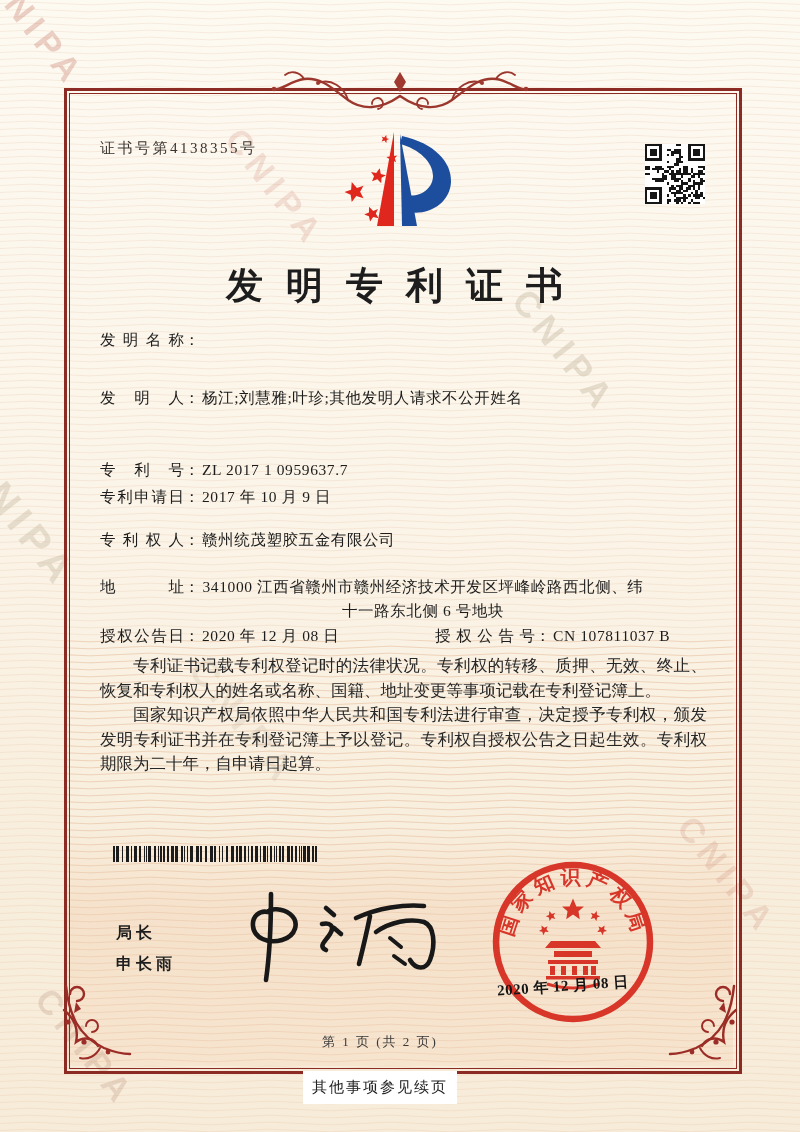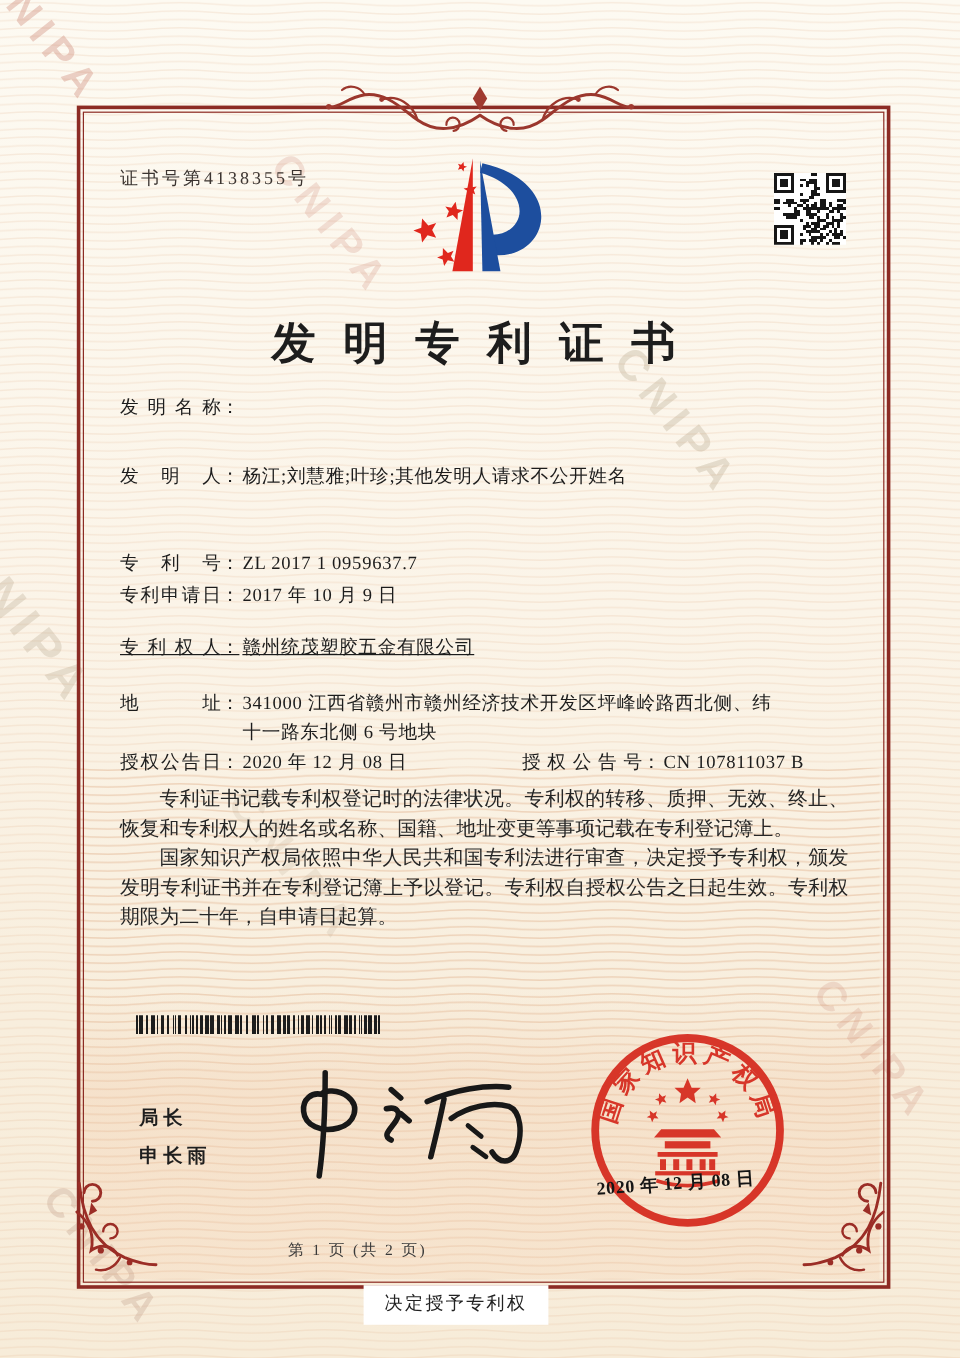--- a/index.html
+++ b/index.html
@@ -31,36 +31,36 @@
   .title{position:absolute;left:12px;top:236px;width:788px;z-index:4;text-align:center;
          font-size:37px;font-weight:700;letter-spacing:23px;color:#1d1d1d;}
 
   
   .field-row{position:absolute;left:100px;z-index:4;display:flex;align-items:flex-start;
              font-size:15.5px;color:#1c1c1c;line-height:24px;}
   .f-label{display:inline-block;width:84px;text-align:justify;text-align-last:justify;font-weight:500;flex:none;}
   .f-label.w2{width:100px;}
   .f-colon{flex:none;width:18px;font-weight:500;}
   .f-value{letter-spacing:0.6px;font-weight:500;}
-  .f-value.addr{width:442px;}
+  .f-value.addr{width:442px;text-align:center;}
 
   
   .paras{position:absolute;left:100px;top:654px;width:607px;z-index:4;
          font-size:16.5px;line-height:24.6px;color:#262626;text-align:justify;}
   .paras p{margin:0;text-indent:2em;}
 
   
   .barcode{position:absolute;left:113px;top:846px;z-index:4;}
   .signer{position:absolute;left:116px;top:917px;z-index:4;font-size:16px;color:#1e1e1e;
           font-weight:700;letter-spacing:4px;line-height:31px;}
   .signature{position:absolute;left:238px;top:880px;z-index:4;}
   .seal{position:absolute;left:487px;top:852px;z-index:5;opacity:0.92;}
   .seal-date{position:absolute;left:497px;top:976px;width:160px;z-index:6;font-size:15px;font-weight:700;
              color:#151515;letter-spacing:0.5px;transform:rotate(-4deg);white-space:nowrap;}
-  .page-info{position:absolute;left:240px;top:1033px;width:280px;z-index:4;
+  .page-info{position:absolute;left:240px;top:1033px;width:280px;z-index:4;text-align:center;
              font-size:13px;letter-spacing:2px;color:#3a3a3a;}
   .cont-box{position:absolute;left:303px;top:1071px;width:154px;height:33px;z-index:4;background:#ffffff;
             text-align:center;line-height:33px;font-size:15px;letter-spacing:2px;color:#222;}
 </style>
 </head>
 <body>
 
 <div class="page">
 
   <svg class="waves" width="800" height="1132">
@@ -362,21 +362,21 @@
   <div class="field-row" style="top:433px;margin-top:25px;">
     <span class="f-label">专利号</span>
     <span class="f-colon">：</span>
     <span class="f-value">ZL 2017 1 0959637.7</span>
   </div>
   <div class="field-row" style="top:485px;">
     <span class="f-label">专利申请日</span>
     <span class="f-colon">：</span>
     <span class="f-value">2017 年 10 月 9 日</span>
   </div>
-  <div class="field-row" style="top:528px;text-decoration:underline;">
+  <div class="field-row" style="top:528px;">
     <span class="f-label">专利权人</span>
     <span class="f-colon">：</span>
     <span class="f-value">赣州统茂塑胶五金有限公司</span>
   </div>
   <div class="field-row" style="top:575px;">
     <span class="f-label">地址</span>
     <span class="f-colon">：</span>
     <span class="f-value addr">341000 江西省赣州市赣州经济技术开发区坪峰岭路西北侧、纬十一路东北侧 6 号地块</span>
   </div>
   <div class="field-row" style="top:624px;">
@@ -496,15 +496,15 @@
       <rect x="85" y="114" width="5" height="9"></rect>
         <rect x="96" y="114" width="5" height="9"></rect>
       <rect x="104" y="114" width="5" height="9"></rect>
       <rect x="59" y="124" width="54" height="3.5"></rect>
       <path d="M60,132 Q86,140 112,132" fill="none" stroke="#d5281c" stroke-width="3"></path>
     </g>
   </svg>
   <div class="seal-date">2020 年 12 月 08 日</div>
 
   <div class="page-info">第 1 页 (共 2 页)</div>
-  <div class="cont-box">决定授予专利权</div>
+  <div class="cont-box">其他事项参见续页</div>
 
 </div>
 
 </body></html>

